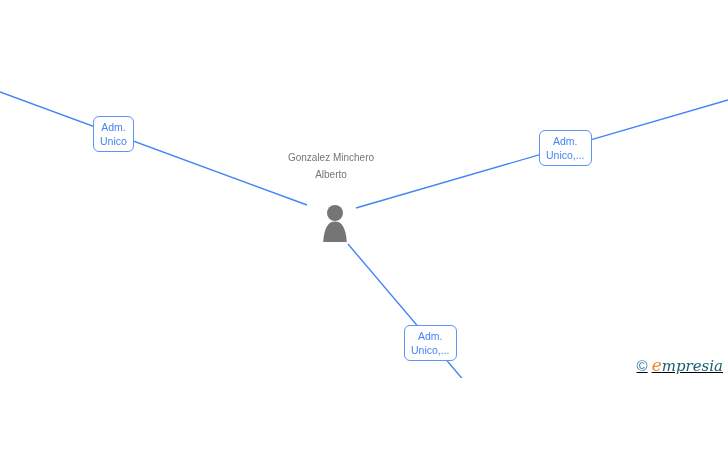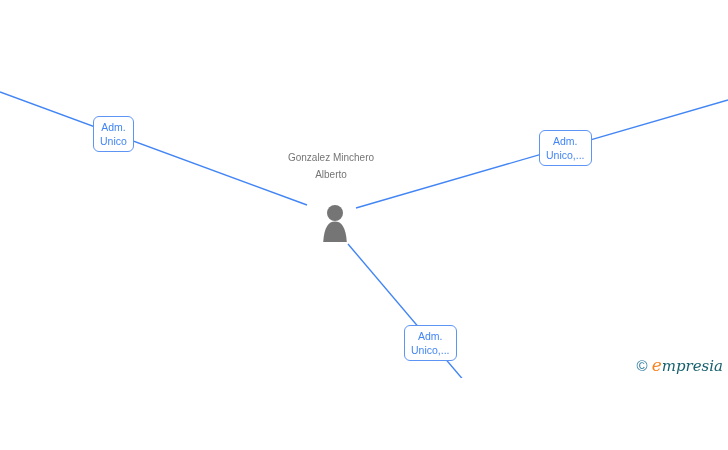--- a/index.html
+++ b/index.html
@@ -46,20 +46,21 @@
     top: 204px;
     width: 34px;
     height: 38px;
   }
   .watermark {
     position: absolute;
     right: 5px;
     bottom: 3px;
     font-size: 15px;
     white-space: nowrap;
+    text-decoration: underline;
   }
   .watermark .copy {
     color: #2878A0;
     font-family: "Liberation Sans", sans-serif;
     margin-right: 4px;
   }
   .watermark .brand-initial {
     color: #F5821F;
     font-family: "DejaVu Serif", serif;
     font-style: italic;

